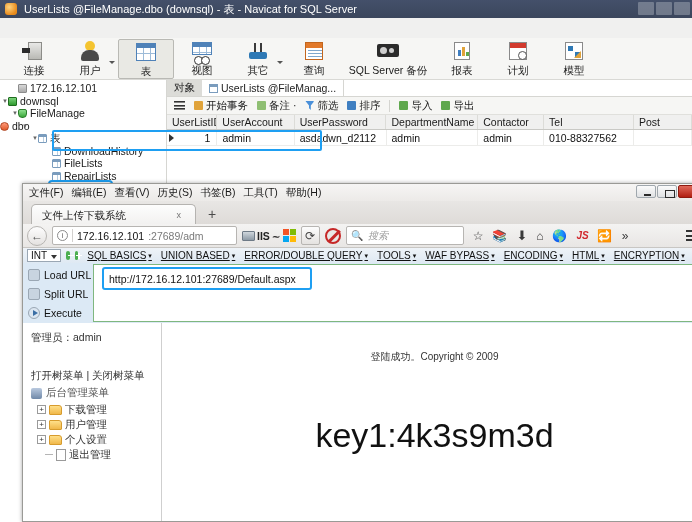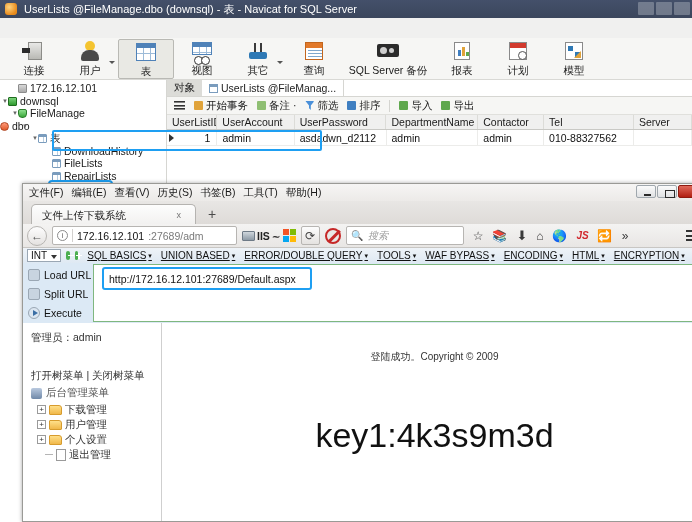--- a/index.html
+++ b/index.html
@@ -466,21 +466,21 @@
     </div>
 
     <div class="nv-grid">
       <div class="g-head">
         <div class="col-0">UserListID</div>
         <div class="col-1">UserAccount</div>
         <div class="col-2">UserPassword</div>
         <div class="col-3">DepartmentName</div>
         <div class="col-4">Contactor</div>
         <div class="col-5">Tel</div>
-        <div class="col-6">Server</div>
+        <div class="col-6">Post</div>
       </div>
       <div class="g-row">
         <span class="g-marker"></span>
         <div class="col-0 num">1</div>
         <div class="col-1">admin</div>
         <div class="col-2">asdadwn_d2112</div>
         <div class="col-3">admin</div>
         <div class="col-4">admin</div>
         <div class="col-5">010-88327562</div>
         <div class="col-6"></div>

